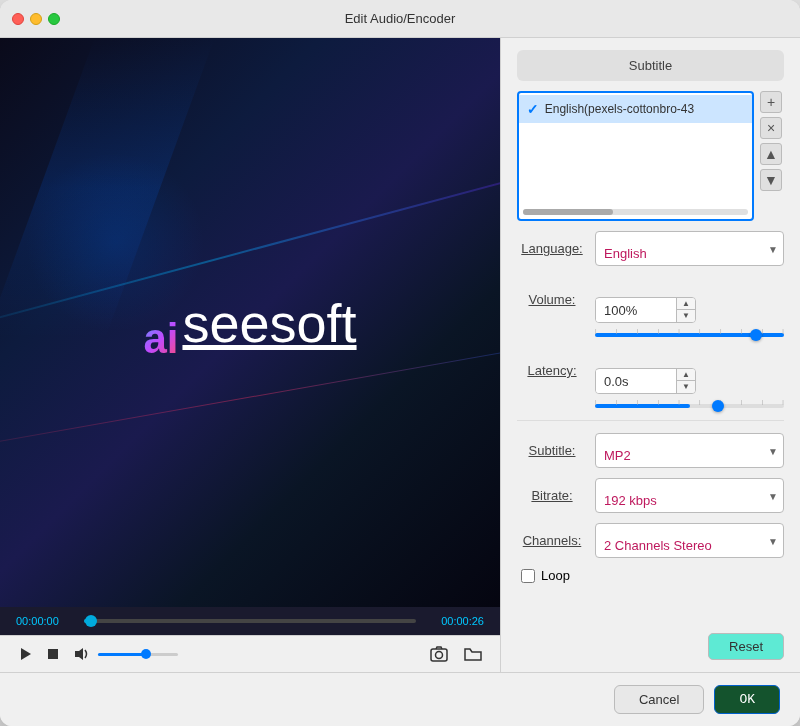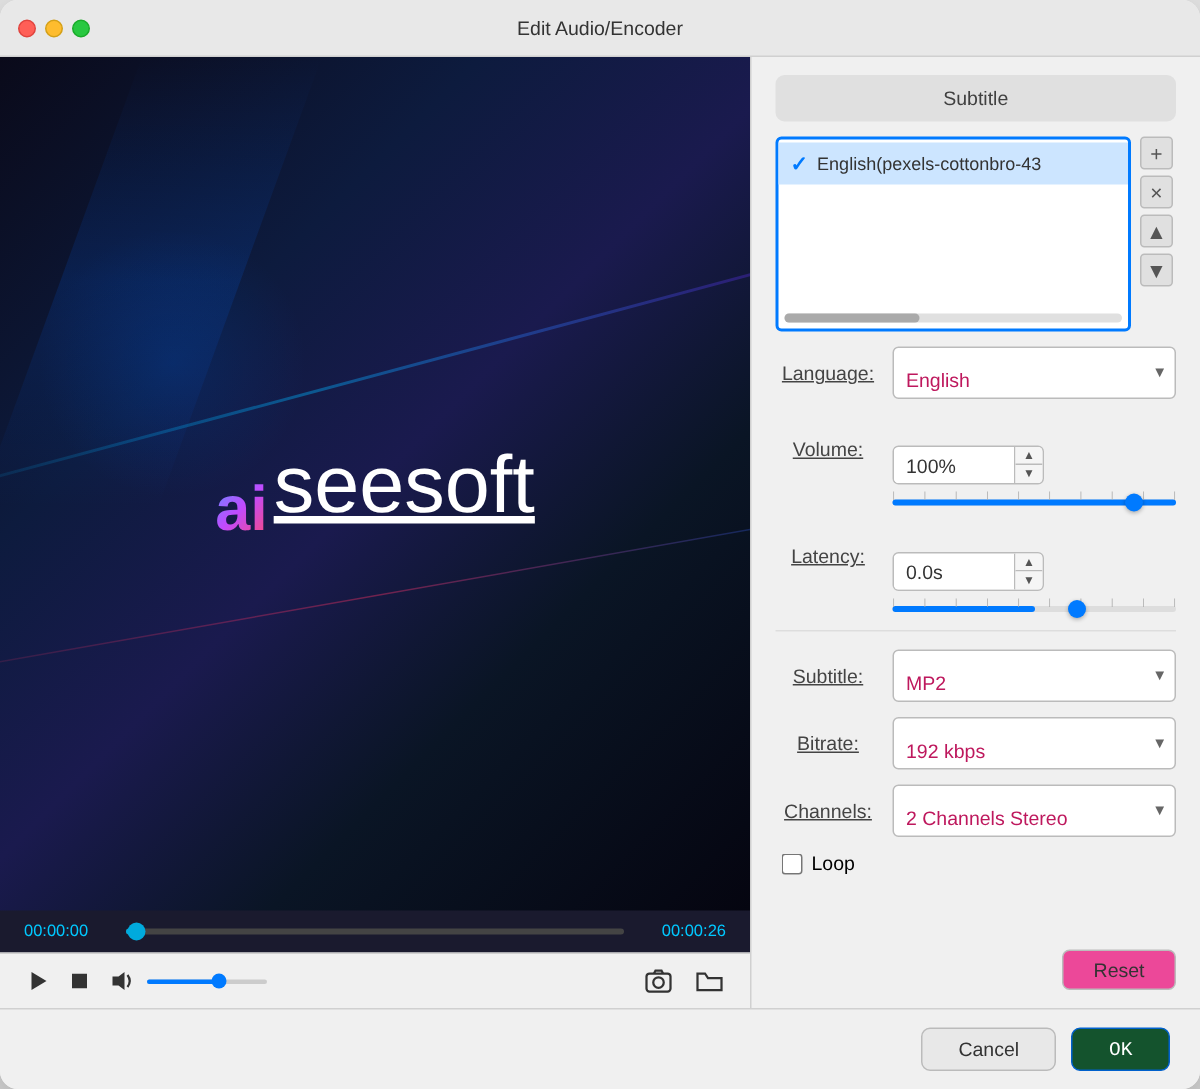--- a/index.html
+++ b/index.html
@@ -409,21 +409,21 @@
       width: 14px;
       height: 14px;
     }
     .reset-row {
       display: flex;
       justify-content: flex-end;
       margin-top: auto;
     }
     .reset-btn {
       padding: 5px 20px;
-      background: #ec4899;
+      background: #5eead4;
       border: 1px solid #bbb;
       border-radius: 5px;
       font-size: 13px;
       cursor: pointer;
       color: #333;
       margin-top: 24px;
     }
     .dialog-footer {
       display: flex;
       justify-content: flex-end;

